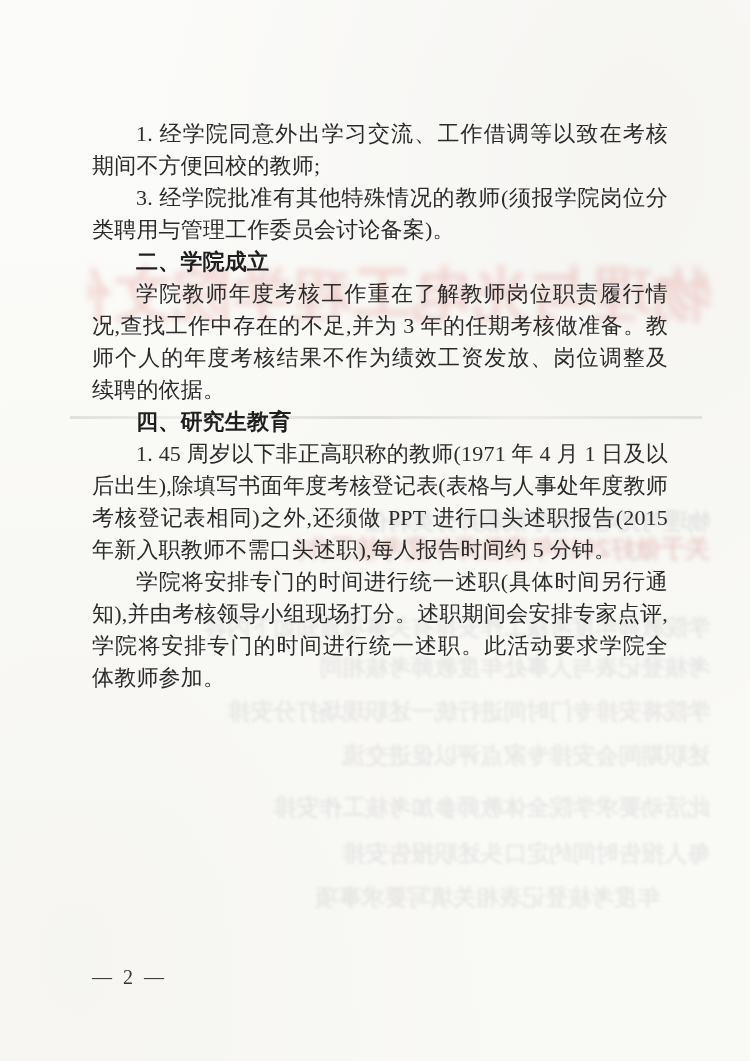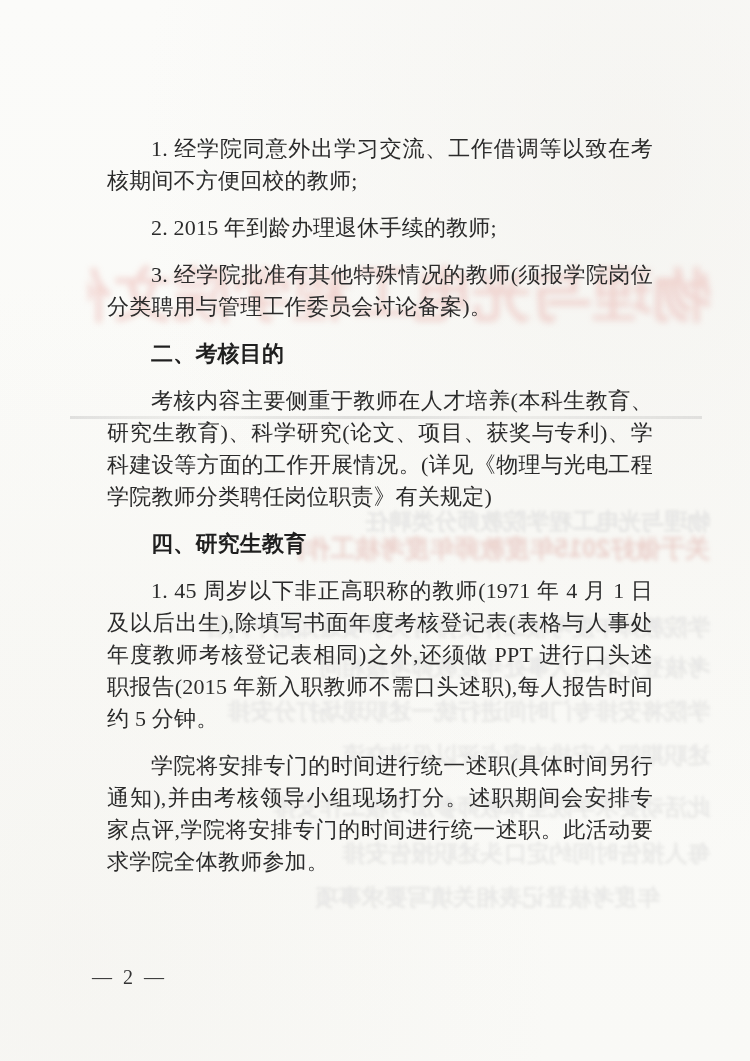--- a/index.html
+++ b/index.html
@@ -72,21 +72,21 @@
   .content {
     position: absolute;
     top: 0; left: 0;
     width: 750px;
     box-sizing: border-box;
     padding: 118px 82px 0 92px;
     z-index: 2;
     color: #2b2b2b;
   }
   .content p {
-    margin: 15px;
+    margin: 0;
     font-size: 22px;
     line-height: 32px;
     text-indent: 2em;
     text-align: justify;
     letter-spacing: 0.2px;
   }
   .content p.h {
     font-family: "Liberation Sans", "DejaVu Sans", sans-serif;
     font-weight: 700;
     color: #1f1f1f;
@@ -113,24 +113,23 @@
   <div class="ghost ghost-gray g1">学院教师年度考核工作安排有关事项通知如下内容</div>
   <div class="ghost ghost-gray g2">考核登记表与人事处年度教师考核相同</div>
   <div class="ghost ghost-gray g3">学院将安排专门时间进行统一述职现场打分安排</div>
   <div class="ghost ghost-gray g4">述职期间会安排专家点评以促进交流</div>
   <div class="ghost ghost-gray g5">此活动要求学院全体教师参加考核工作安排</div>
   <div class="ghost ghost-gray g6">每人报告时间约定口头述职报告安排</div>
   <div class="ghost ghost-gray g7">年度考核登记表相关填写要求事项</div>
 
   <div class="content">
     <p>1. 经学院同意外出学习交流、工作借调等以致在考核期间不方便回校的教师;</p>
-    <p>2. 2015 年到龄办理退休手续的教师;</p>
     <p>3. 经学院批准有其他特殊情况的教师(须报学院岗位分类聘用与管理工作委员会讨论备案)。</p>
-    <p class="h">二、考核目的</p>
-    <p>考核内容主要侧重于教师在人才培养(本科生教育、研究生教育)、科学研究(论文、项目、获奖与专利)、学科建设等方面的工作开展情况。(详见《物理与光电工程学院教师分类聘任岗位职责》有关规定)</p>
+    <p class="h">二、学院成立</p>
+    <p>学院教师年度考核工作重在了解教师岗位职责履行情况,查找工作中存在的不足,并为 3 年的任期考核做准备。教师个人的年度考核结果不作为绩效工资发放、岗位调整及续聘的依据。</p>
     <p class="h">四、研究生教育</p>
     <p>1. 45 周岁以下非正高职称的教师(1971 年 4 月 1 日及以后出生),除填写书面年度考核登记表(表格与人事处年度教师考核登记表相同)之外,还须做 PPT 进行口头述职报告(2015 年新入职教师不需口头述职),每人报告时间约 5 分钟。</p>
     <p>学院将安排专门的时间进行统一述职(具体时间另行通知),并由考核领导小组现场打分。述职期间会安排专家点评,学院将安排专门的时间进行统一述职。此活动要求学院全体教师参加。</p>
   </div>
 
   <div class="footer">— 2 —</div>
 
 </div>
 
 </body></html>

